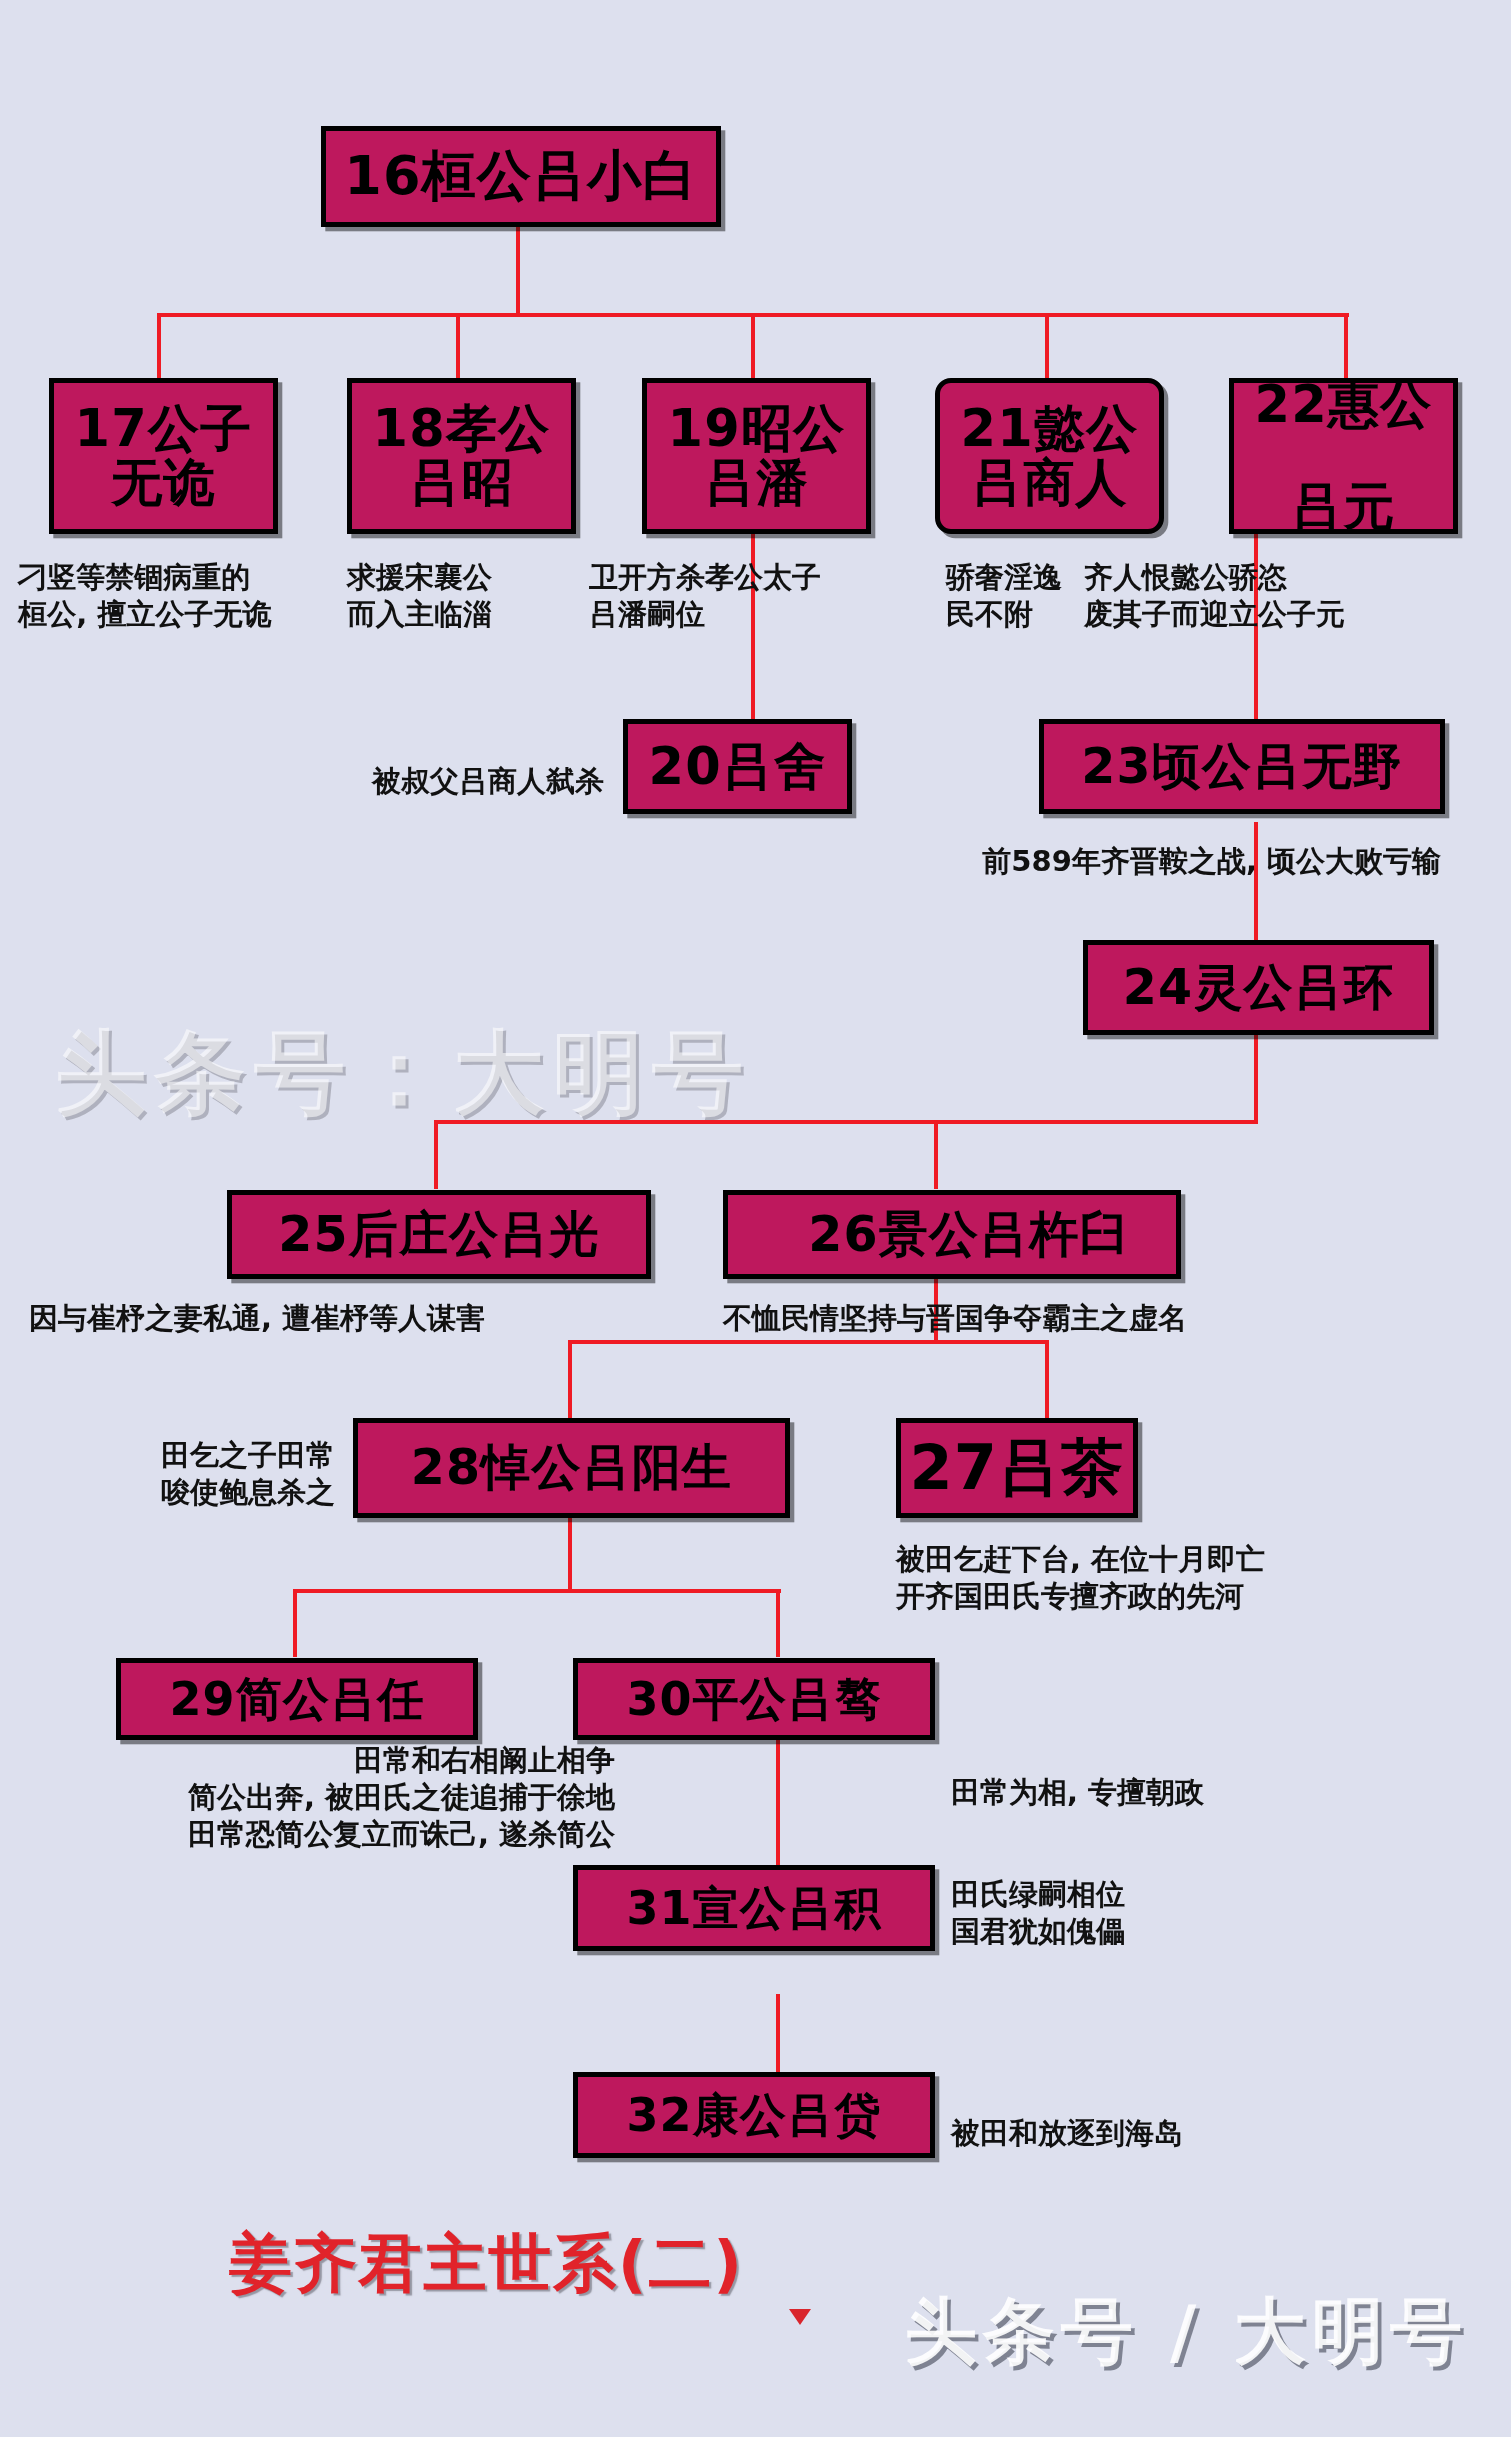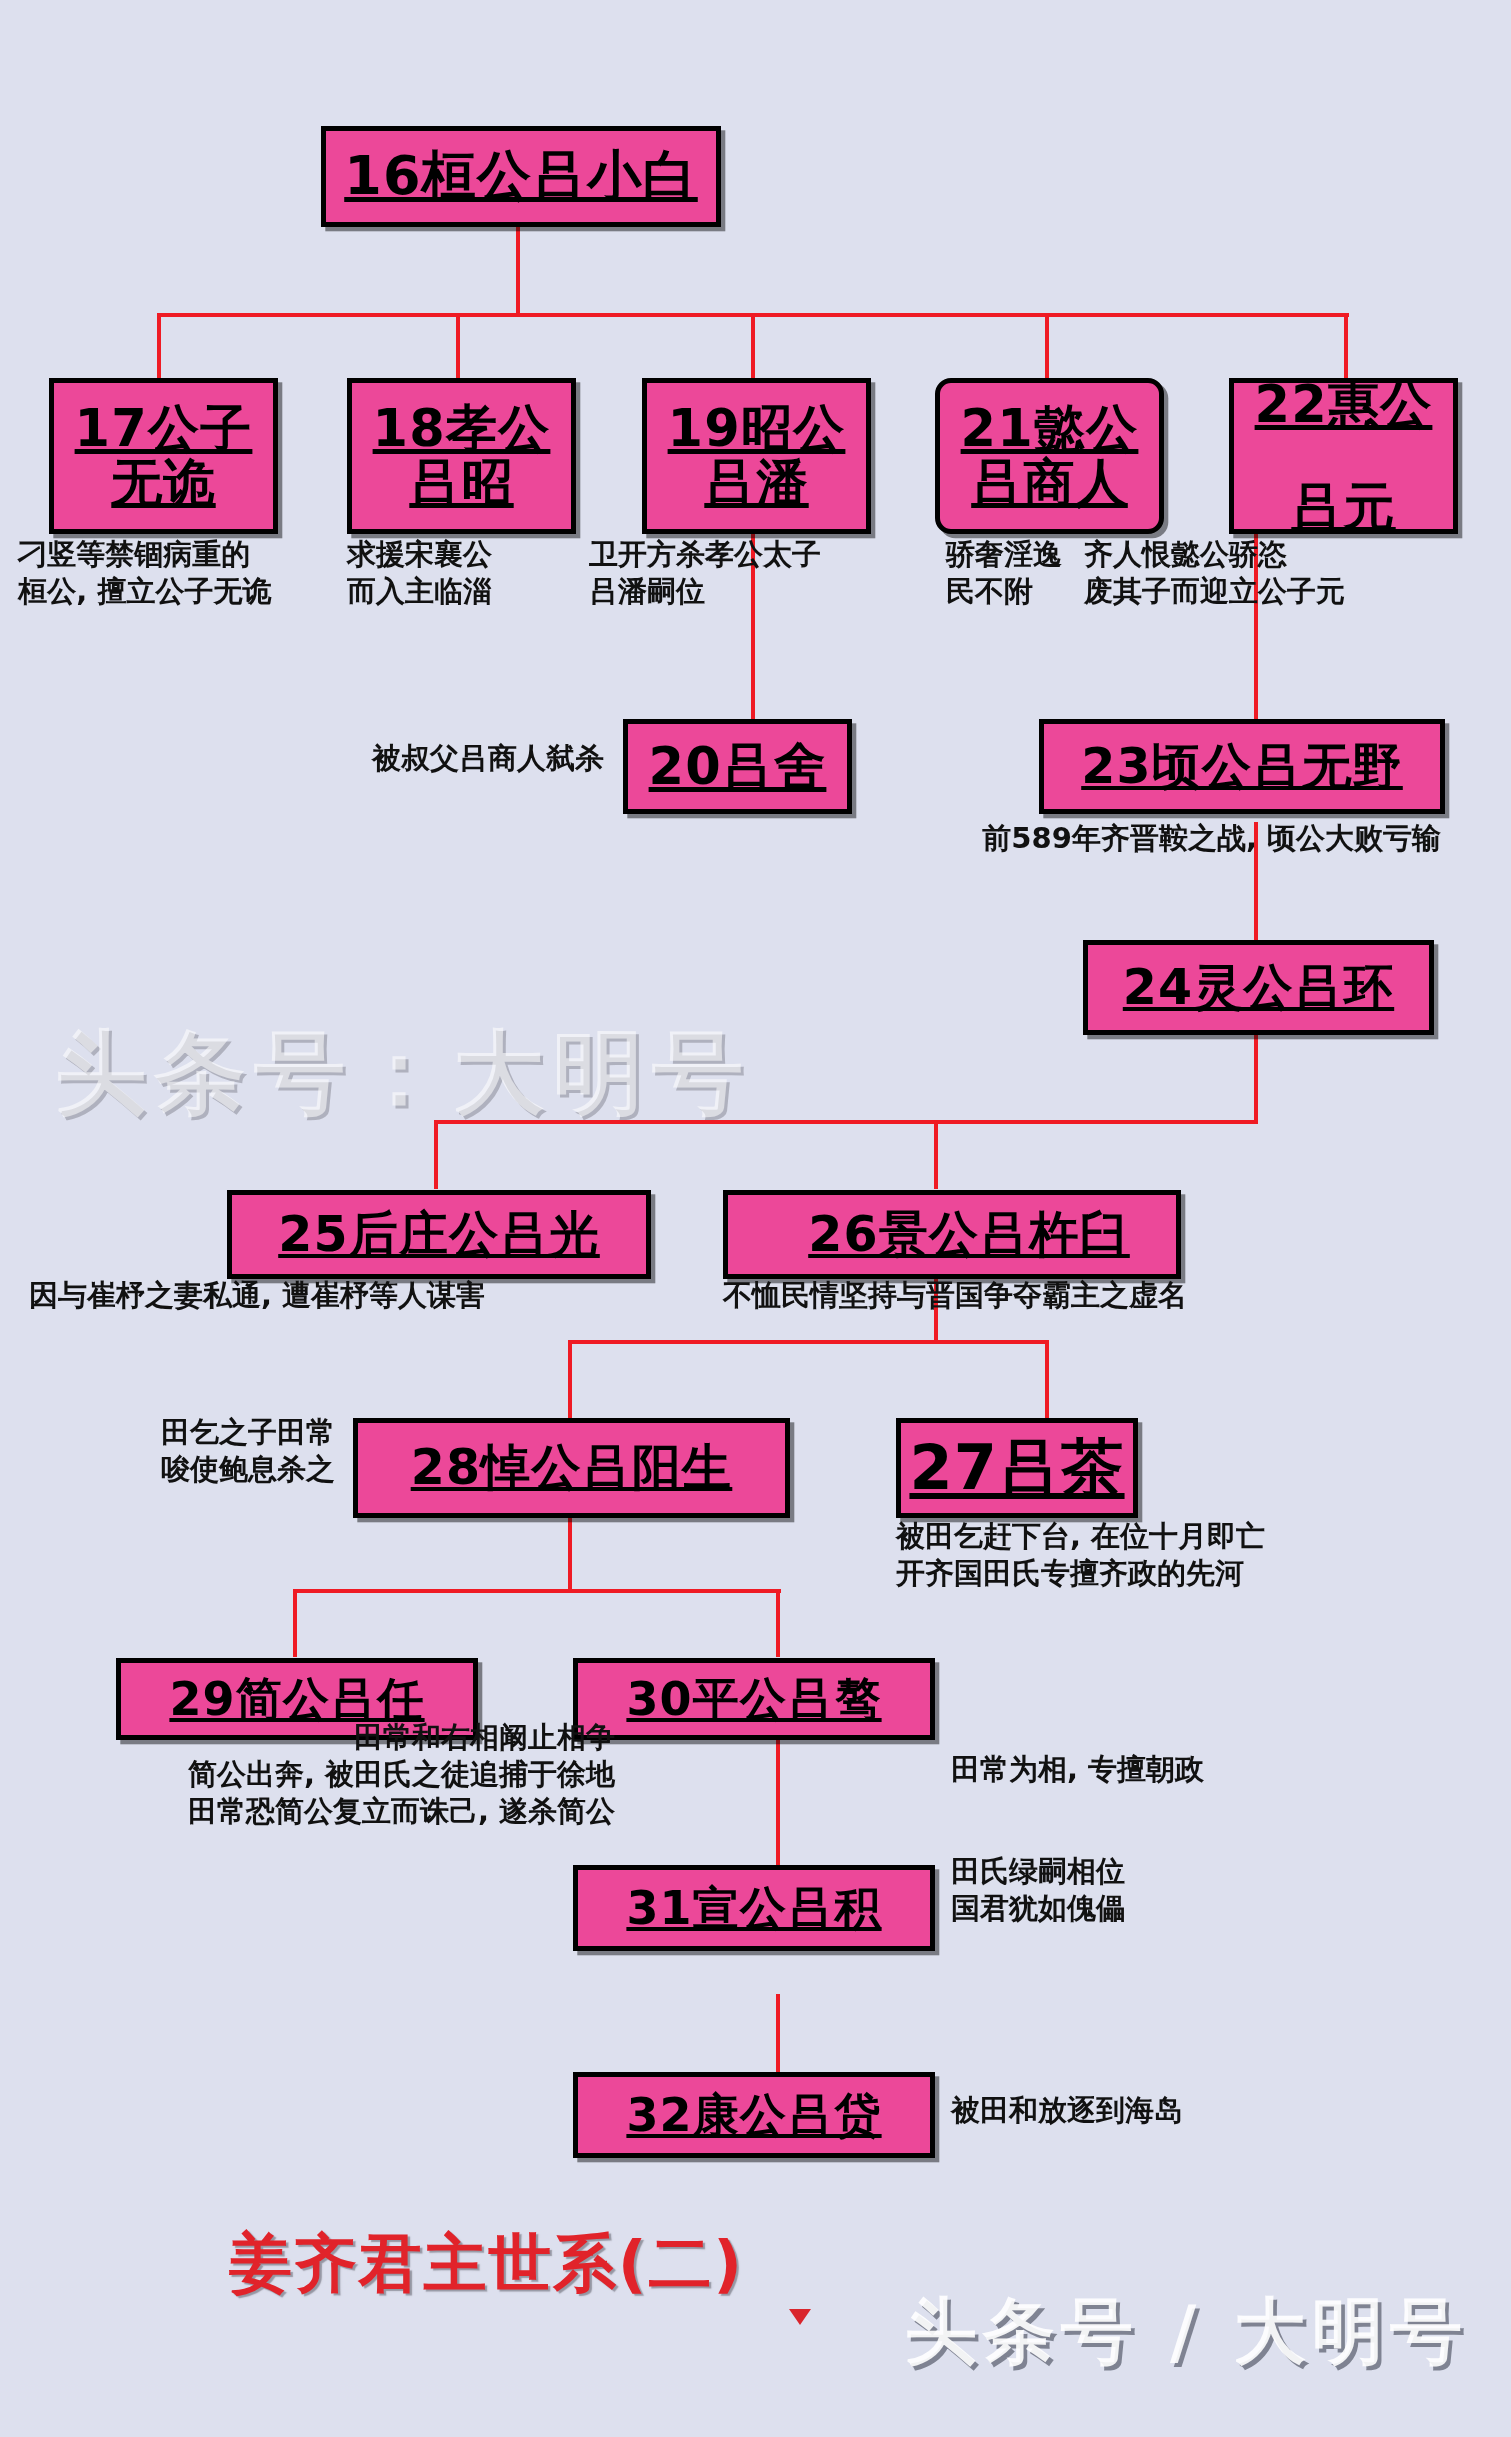--- a/index.html
+++ b/index.html
@@ -8,47 +8,47 @@
     background:#dde0ee;
     font-family:"Liberation Sans", sans-serif;
     overflow:hidden;
     position:relative;
   }
   #canvas { position:absolute; inset:0; }
 
   
   .node {
     position:absolute;
-    background:#ec4899;
+    background:#be185d;
     border:5.5px solid #000;
     box-shadow:4.3px 4.3px 0 rgba(0,0,0,0.45);
     display:flex;
     flex-direction:column;
     align-items:center;
     justify-content:center;
     color:#000;
     font-weight:bold;
     letter-spacing:1.2px;
     line-height:1.05;
     z-index:6;
     text-align:center;
     font-family:"DejaVu Sans", sans-serif;
-    text-decoration:underline;
   }
   .node .ln { display:block; white-space:nowrap; }
 
   
   .desc {
     position:absolute;
     color:#111;
     font-weight:bold;
     font-family:"DejaVu Sans", sans-serif;
     line-height:1.28;
     z-index:7;
     white-space:nowrap;
+    margin-top:23px;
   }
   .desc .ln { display:block; }
   .desc.r { text-align:right; }
   .desc.l { text-align:left; }
   .desc.c { text-align:center; }
 
   
   .wire { position:absolute; background:#ef1b24; z-index:3; }
   .wire.v { width:4.3px; }
   .wire.h { height:4.3px; }

